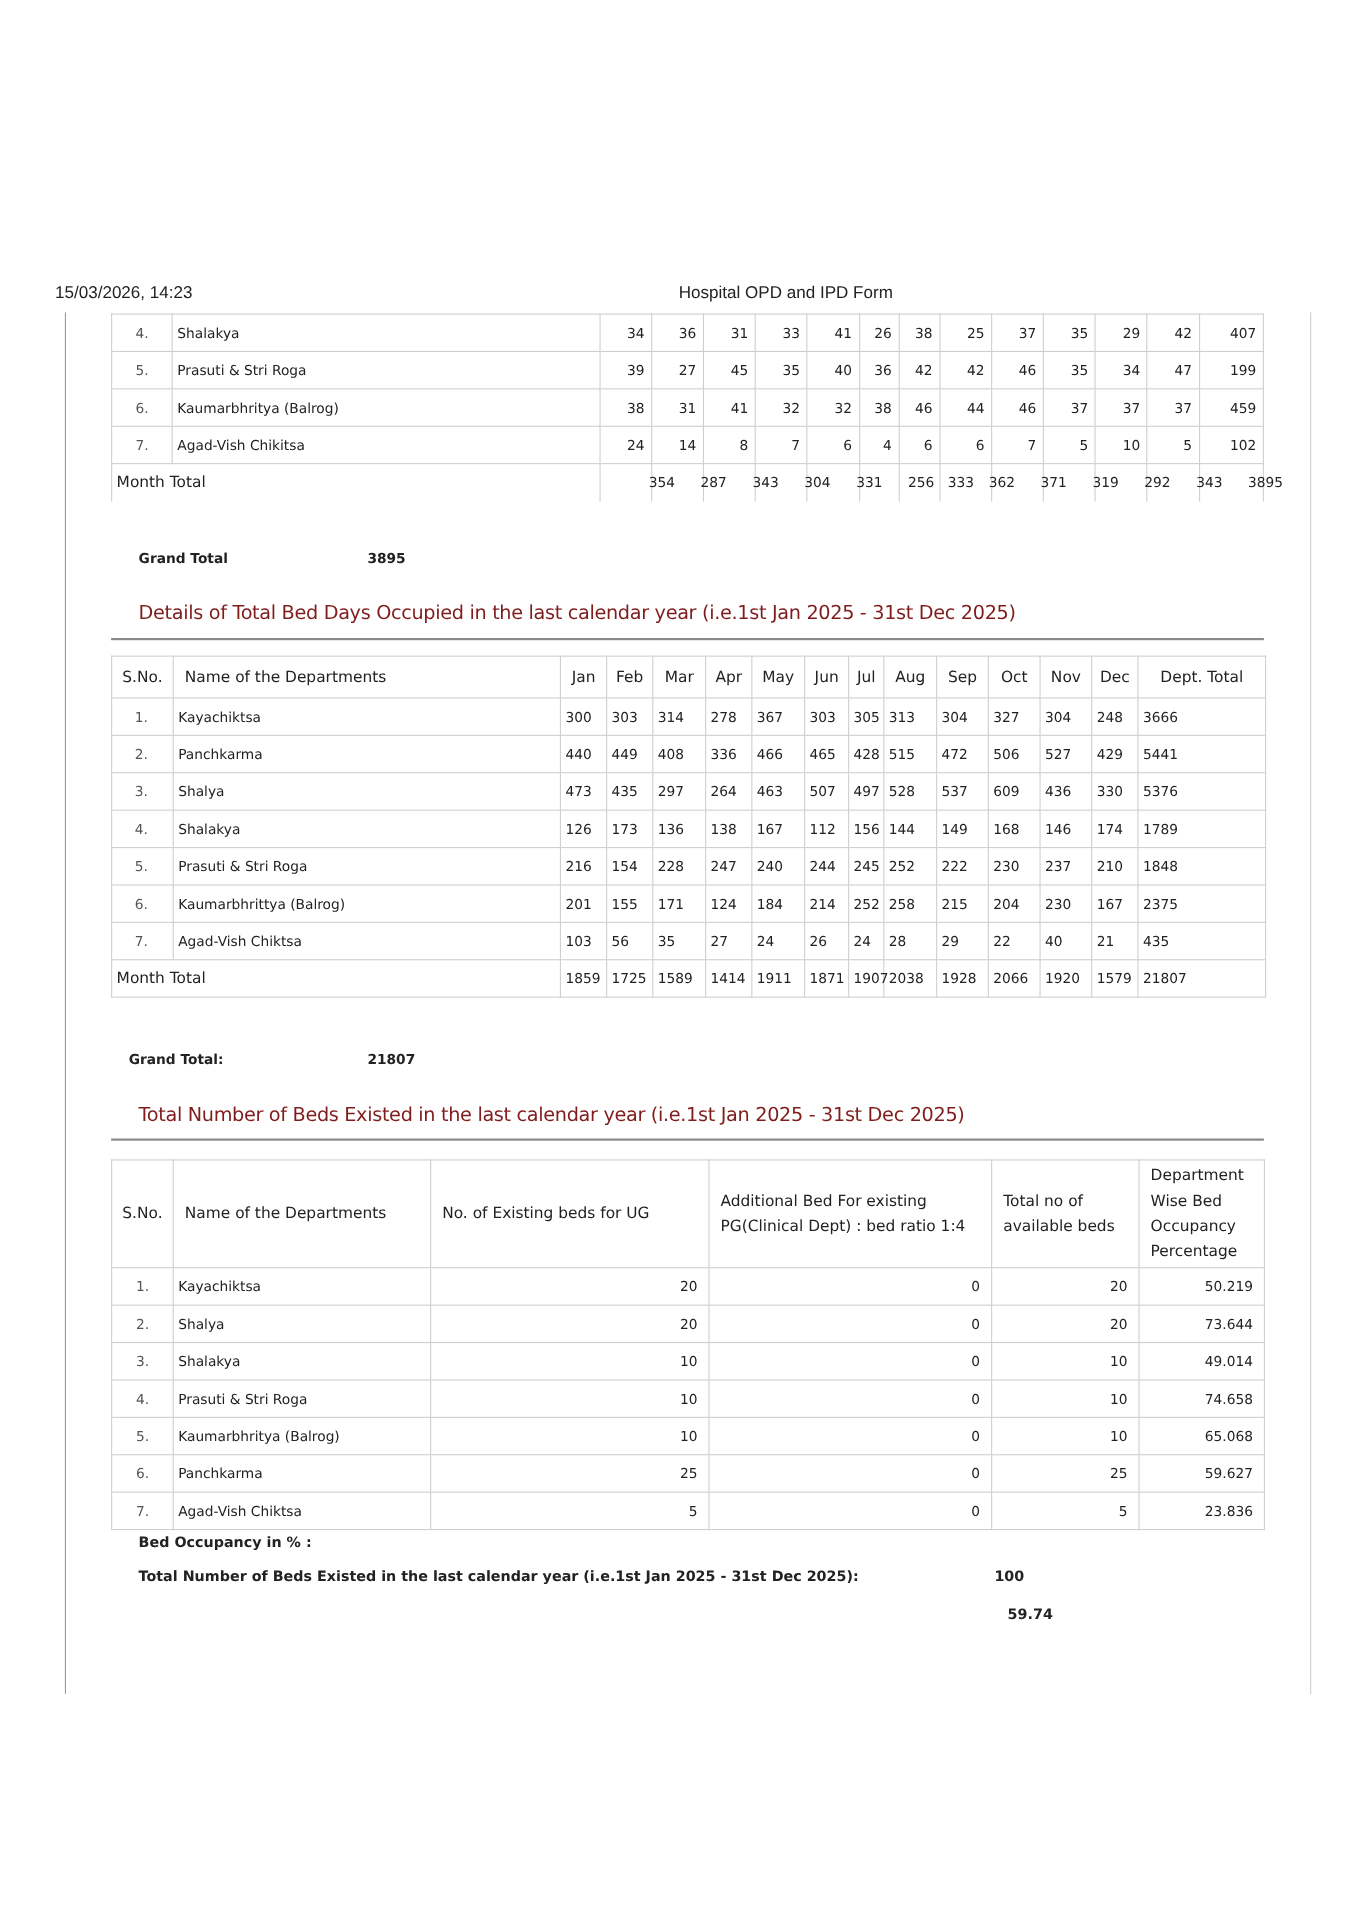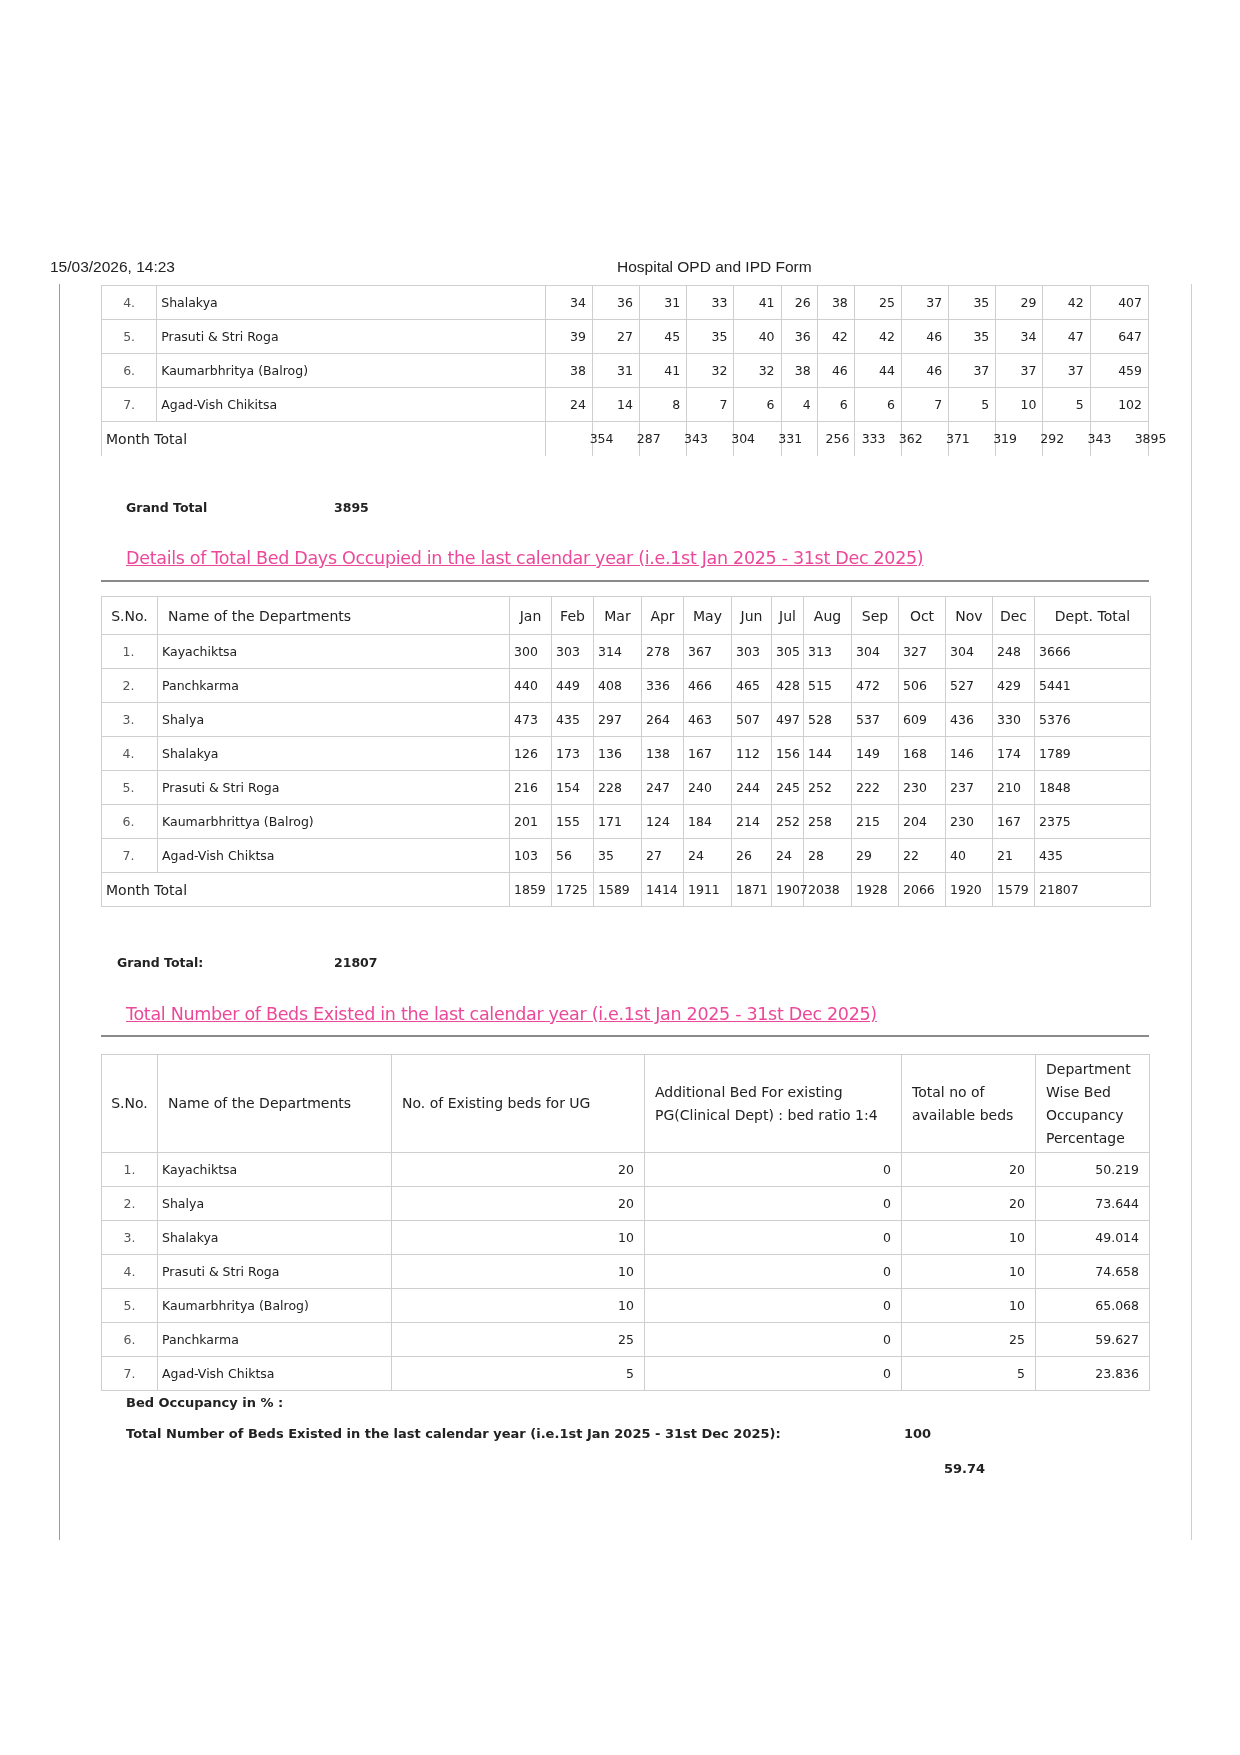--- a/index.html
+++ b/index.html
@@ -23,21 +23,21 @@
   .opd td { height: 34px; }
   .opd td.sno { text-align: center; color: #555; }
   .opd td.name { text-align: left; padding-left: 4px; }
   .opd td.num { text-align: right; padding-right: 6px; }
   .opd tr.total td { border-bottom: none; padding-left: 44px; }
   .opd tr.total td.label { font-size: 14px; padding-left: 4px; }
 
   .summary { position: absolute; font-family: "DejaVu Sans", sans-serif; font-weight: bold;
              font-size: 12.5px; color: #222; }
 
-  .section-title { position: absolute; left: 126px; font-size: 17.5px; color: #ec4899; letter-spacing: -0.3px; text-decoration: underline; }
+  .section-title { position: absolute; left: 126px; font-size: 17.5px; color: #7f1d1d; letter-spacing: -0.3px; }
   .section-rule { position: absolute; left: 101px; width: 1048px; height: 2px; background: #8a8a8a; }
 
   
   .beddays { left: 101px; top: 596px; width: 1048px; font-size: 12.5px; }
   .beddays th { height: 38px; font-size: 14px; text-align: center; }
   .beddays th.name-h { text-align: left; padding-left: 10px; }
   .beddays td { height: 34px; text-align: left; padding-left: 4px; }
   .beddays td.sno { text-align: center; color: #555; }
   .beddays td.name { padding-left: 4px; }
   .beddays tr.total td.label { font-size: 14px; }
@@ -108,21 +108,21 @@
         <td class="num">45</td>
         <td class="num">35</td>
         <td class="num">40</td>
         <td class="num">36</td>
         <td class="num">42</td>
         <td class="num">42</td>
         <td class="num">46</td>
         <td class="num">35</td>
         <td class="num">34</td>
         <td class="num">47</td>
-        <td class="num">647</td>
+        <td class="num">199</td>
       </tr>
       <tr>
         <td class="sno">6.</td>
         <td class="name">Kaumarbhritya (Balrog)</td>
         <td class="num">38</td>
         <td class="num">31</td>
         <td class="num">41</td>
         <td class="num">32</td>
         <td class="num">32</td>
         <td class="num">38</td>
@@ -433,13 +433,13 @@
         <td class="num">0</td>
         <td class="num">5</td>
         <td class="num">23.836</td>
       </tr>
     </tbody>
 </table>
 
 <div class="footer-summary" style="left:126px; top:1426px;">Total Number of Beds Existed in the last calendar year (i.e.1st Jan 2025 - 31st Dec 2025):</div>
 <div class="footer-summary" style="left:904px; top:1426px;">100</div>
 <div class="footer-summary" style="left:126px; top:1395px;">Bed Occupancy in % :</div>
-<div class="footer-summary" style="left:944px; top:1461px;">59.74</div>
+<div class="footer-summary" style="left:916px; top:1461px;">59.74</div>
 
 </body></html>

